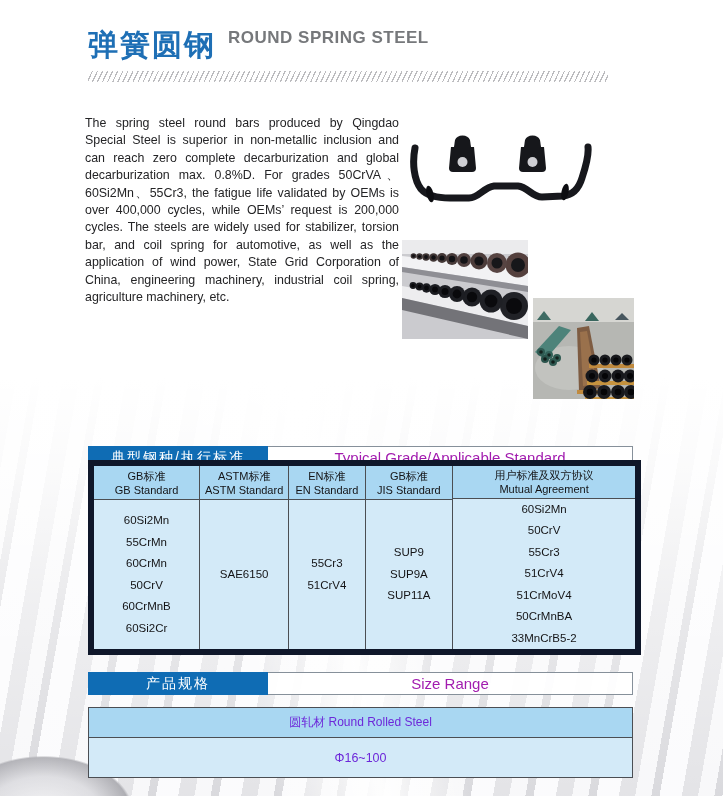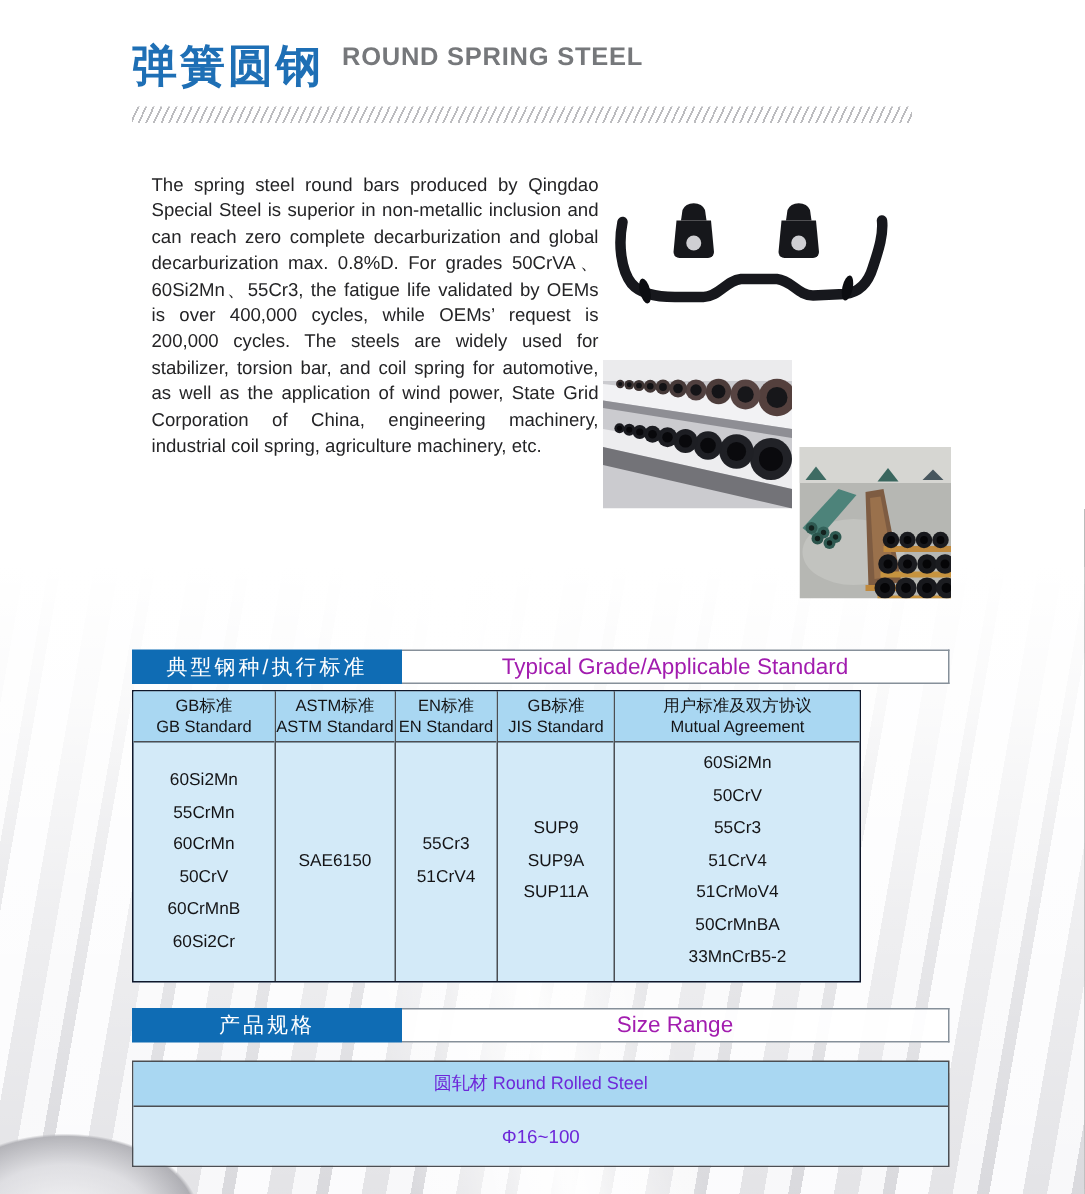--- a/index.html
+++ b/index.html
@@ -25,44 +25,44 @@
   .hdr { position:absolute; left:88px; top:28px; display:flex; align-items:flex-start; }
   .t-cn { font-size:30px; font-weight:bold; color:#1e6fb5; letter-spacing:2px; line-height:1.1; }
   .t-en { font-size:17px; font-weight:bold; color:#76787b; letter-spacing:.5px; margin-left:12px; padding-bottom:4px; }
   .hatch {
     position:absolute; left:88px; top:71px; width:520px; height:11px;
     background:repeating-linear-gradient(115deg, rgba(0,0,0,0) 0 3.4px, #bcbcbf 3.4px 4.6px);
   }
   
   .text-col { position:absolute; left:85px; top:106px; width:314px; }
   .p-cn { margin:0; font-size:12.2px; line-height:18.6px; text-align:justify; text-indent:2em; color:#1b1b1d; }
-  .p-en { margin:9px 0 0 16px; font-size:12.4px; line-height:17.4px; text-align:justify; color:#242426; }
+  .p-en { margin:9px 0 0 0; font-size:12.4px; line-height:17.4px; text-align:justify; color:#242426; }
   
   .photo { position:absolute; }
   .photo svg { display:block; width:100%; height:100%; }
   .ph1 { left:405px; top:130px; width:195px; height:88px; }
   .ph2 { left:402px; top:240px; width:126px; height:99px; }
   .ph3 { left:533px; top:298px; width:101px; height:101px; }
   
   .section-bar { position:absolute; left:88px; width:545px; height:23px; display:flex; }
-  .bar-grade { top:433px; }
+  .bar-grade { top:446px; }
   .bar-size  { top:672px;text-align:center; }
   .bar-cn {
     width:180px; background:#0f6cb4; color:#ffffff; font-size:14px; letter-spacing:2px;
     display:flex; align-items:center; justify-content:center;
   }
   .bar-en {
     flex:1; background:rgba(255,255,255,.93); border:1px solid #86909a; border-left:none;
     color:#a21caf; font-size:15px;
     display:flex; align-items:center; justify-content:center;
   }
   
   .gtable {
-    position:absolute; left:88px; top:460px; width:486px; height:195px;
-    display:flex; border:1px solid #0f172a; background:#d3eaf8; box-sizing:border-box;
+    position:absolute; left:88px; top:460px; width:553px; height:195px;
+    display:flex; border:6px solid #0f172a; background:#d3eaf8; box-sizing:border-box;
   }
   .gcol { display:flex; flex-direction:column; border-right:1px solid #4b4e53; box-sizing:border-box; }
   .gcol:last-child { border-right:none; }
   .c1{width:19.6%;} .c2{width:16.5%;} .c3{width:14.1%;} .c4{width:16.2%;} .c5{width:33.6%;}
   .ghead {
     height:34px; background:#a9d7f2; border-bottom:1px solid #4b4e53; box-sizing:border-box;
     display:flex; flex-direction:column; align-items:center; justify-content:center;
     font-size:11px; line-height:14px; color:#141416;
   }
   .gbody {

